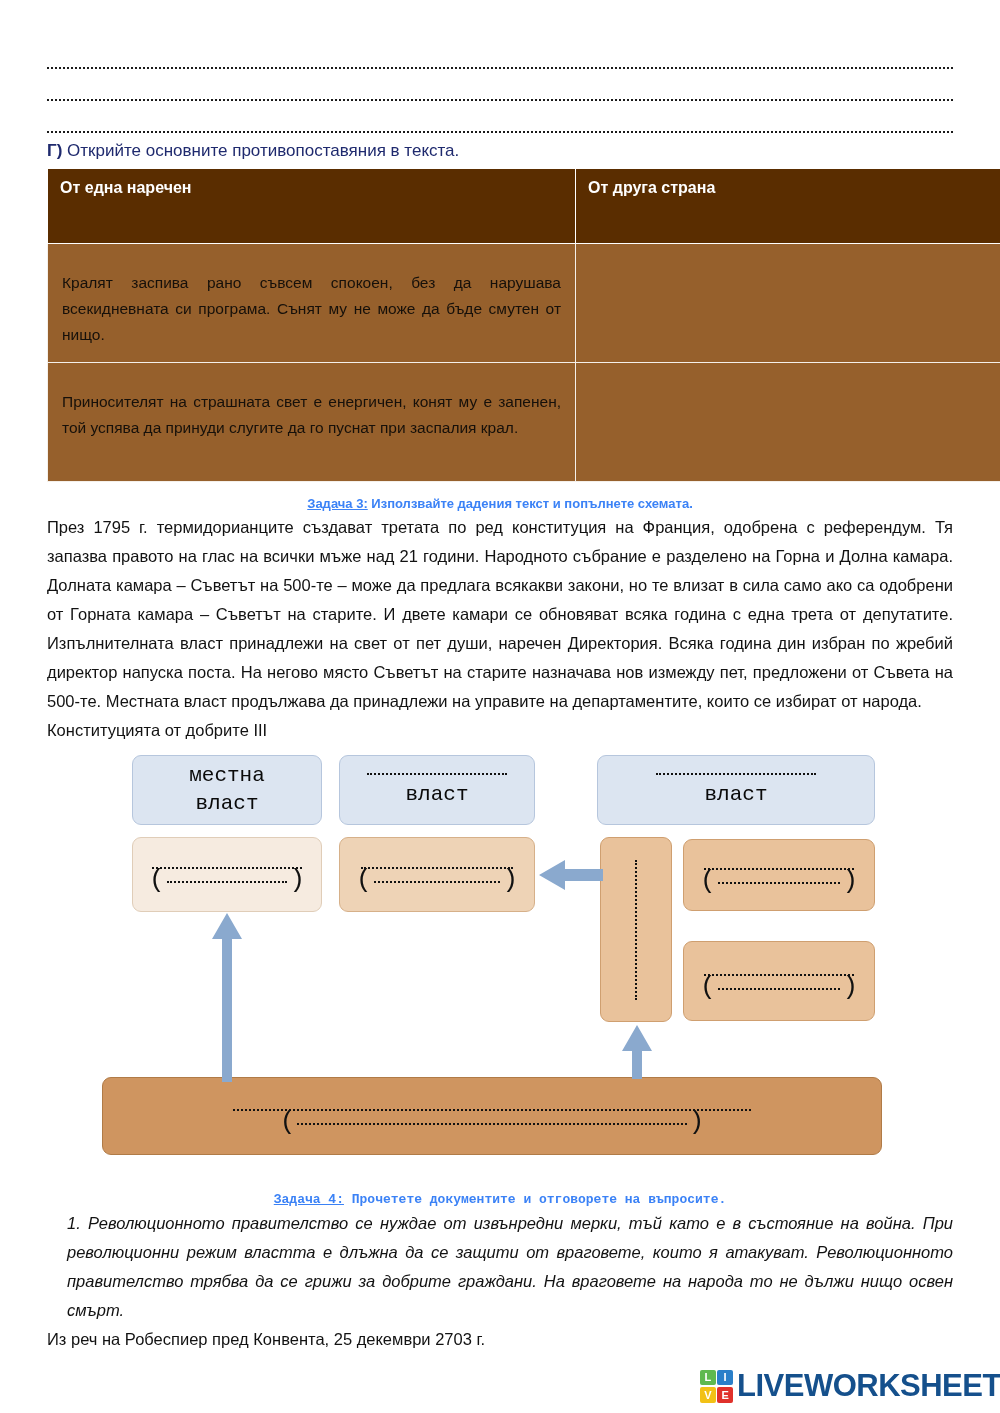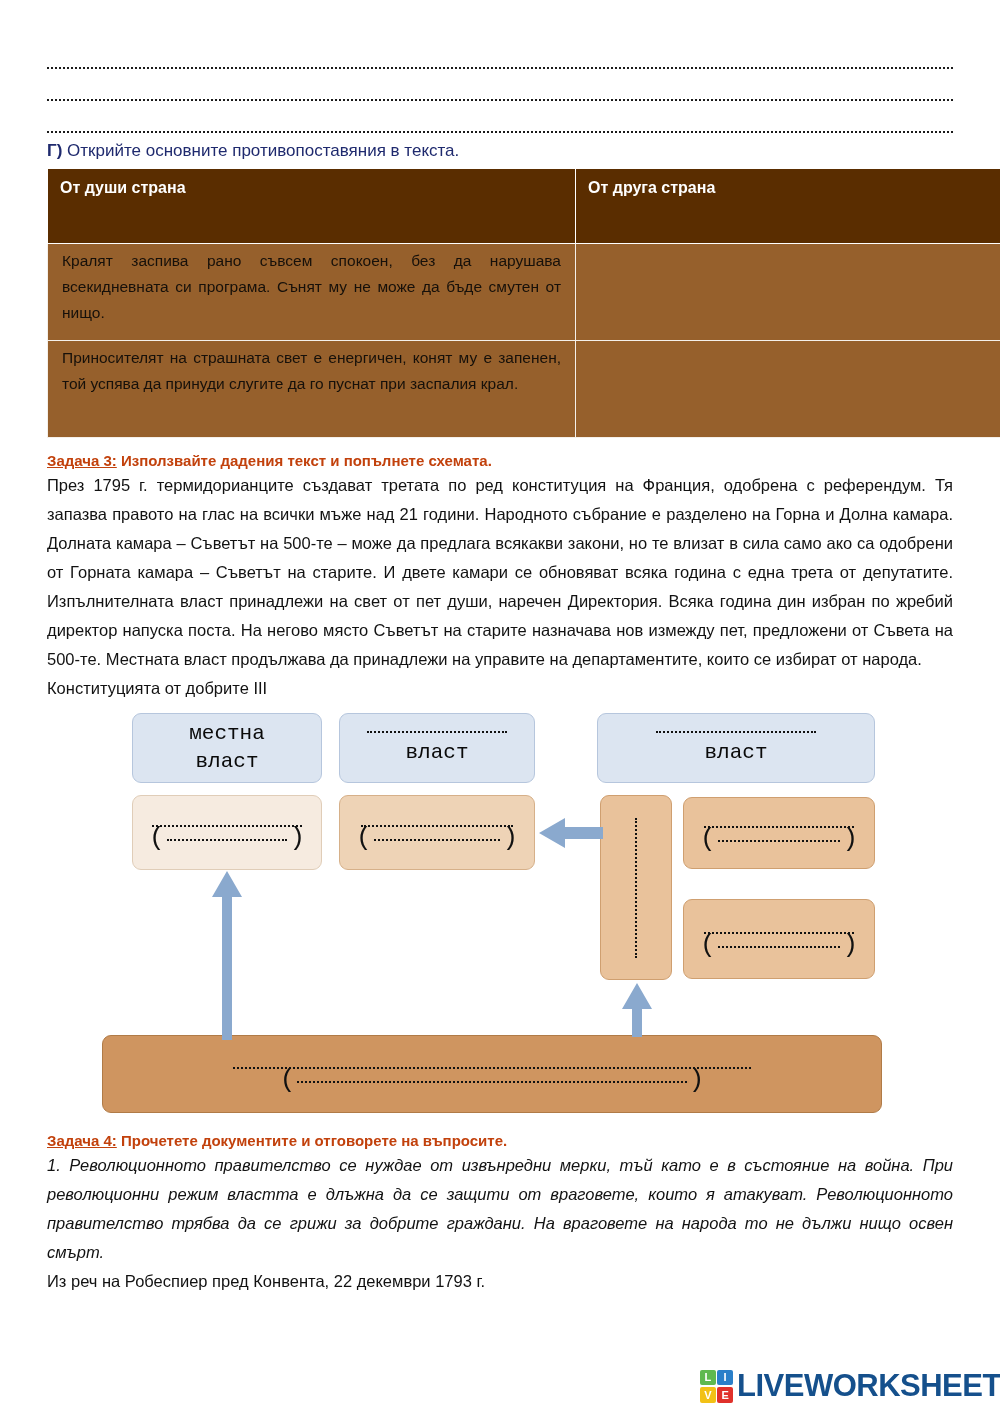--- a/index.html
+++ b/index.html
@@ -61,51 +61,53 @@
     text-align: left;
     padding: 10px 12px 46px 12px;
     border: 1px solid #ffffff;
     vertical-align: top;
   }
   table.cmp td {
     background: #96602c;
     color: #16100a;
     font-size: 15.5px;
     line-height: 26px;
-    padding: 4px 14px 12px 14px;
+    padding: 26px 14px 12px 14px;
     border: 1px solid #f5f0ea;
     vertical-align: top;
     text-align: justify;
     text-align-last: left;
   }
   table.cmp td.empty { height: 80px; }
   .col-a { width: 503px; }
   .col-b { width: 403px; }
 
   
   .task-head {
-    font-size: 15px;
+    font-size: 13px;
     font-weight: bold;
-    color: #c2410c;
+    color: #3b82f6;
     margin-top: 14px;
     margin-bottom: 2px;
+    text-align: center;
   }
   .task-head .label { text-decoration: underline; }
 
   
   .para {
     font-size: 16.5px;
     line-height: 29px;
     color: #121212;
     text-align: justify;
     text-align-last: left;
     margin: 0;
   }
   .para-italic {
     font-style: italic;
+    margin-left: 20px;
   }
   .caption {
     font-size: 16.5px;
     line-height: 29px;
     color: #121212;
   }
 
   
   .diagram {
     position: relative;
@@ -232,21 +234,21 @@
       <div class="dotline"></div>
     </div>
 
     <div class="prompt-g">
       <b>Г)</b><span> Открийте основните противопоставяния в текста.</span>
     </div>
 
     <table class="cmp">
       <thead>
         <tr>
-          <th class="col-a">От души страна</th>
+          <th class="col-a">От една наречен</th>
           <th class="col-b">От друга страна</th>
         </tr>
       </thead>
       <tbody>
         <tr>
           <td>Кралят заспива рано съвсем спокоен, без да нарушава всекидневната си програма. Сънят му не може да бъде смутен от нищо.</td>
           <td class="empty"></td>
         </tr>
         <tr>
           <td>Приносителят на страшната свет е енергичен, конят му е запенен, той успява да принуди слугите да го пуснат при заспалия крал.</td>
@@ -349,25 +351,25 @@
 
       <svg class="arrow" style="left:488px; top:108px;" width="70" height="36">
         <polygon points="4,18 30,3 30,12 68,12 68,24 30,24 30,33" fill="#8aa9ce"></polygon>
       </svg>
 
       <svg class="arrow" style="left:570px; top:272px;" width="40" height="60">
         <polygon points="20,4 35,30 25,30 25,58 15,58 15,30 5,30" fill="#8aa9ce"></polygon>
       </svg>
     </div>
 
-    <div class="task-head" style="margin-top:10px;">
+    <div class="task-head" style="margin-top:28px;font-family:Liberation Mono, monospace;">
       <span class="label">Задача 4:</span><span> Прочетете документите и отговорете на въпросите.</span>
     </div>
     <p class="para para-italic">1. Революционното правителство се нуждае от извънредни мерки, тъй като е в състояние на война. При революционни режим властта е длъжна да се защити от враговете, които я атакуват. Революционното правителство трябва да се грижи за добрите граждани. На враговете на народа то не дължи нищо освен смърт.</p>
-    <div class="caption">Из реч на Робеспиер пред Конвента, 22 декември 1793 г.</div>
+    <div class="caption">Из реч на Робеспиер пред Конвента, 25 декември 2703 г.</div>
 
   </div>
 
   <div class="footer-logo">
     <div class="logo-grid">
       <div class="logo-cell" style="background:#5fb94f;">L</div>
       <div class="logo-cell" style="background:#2a7fc9;">I</div>
       <div class="logo-cell" style="background:#f2c116;">V</div>
       <div class="logo-cell" style="background:#e0312b;">E</div>
     </div>

